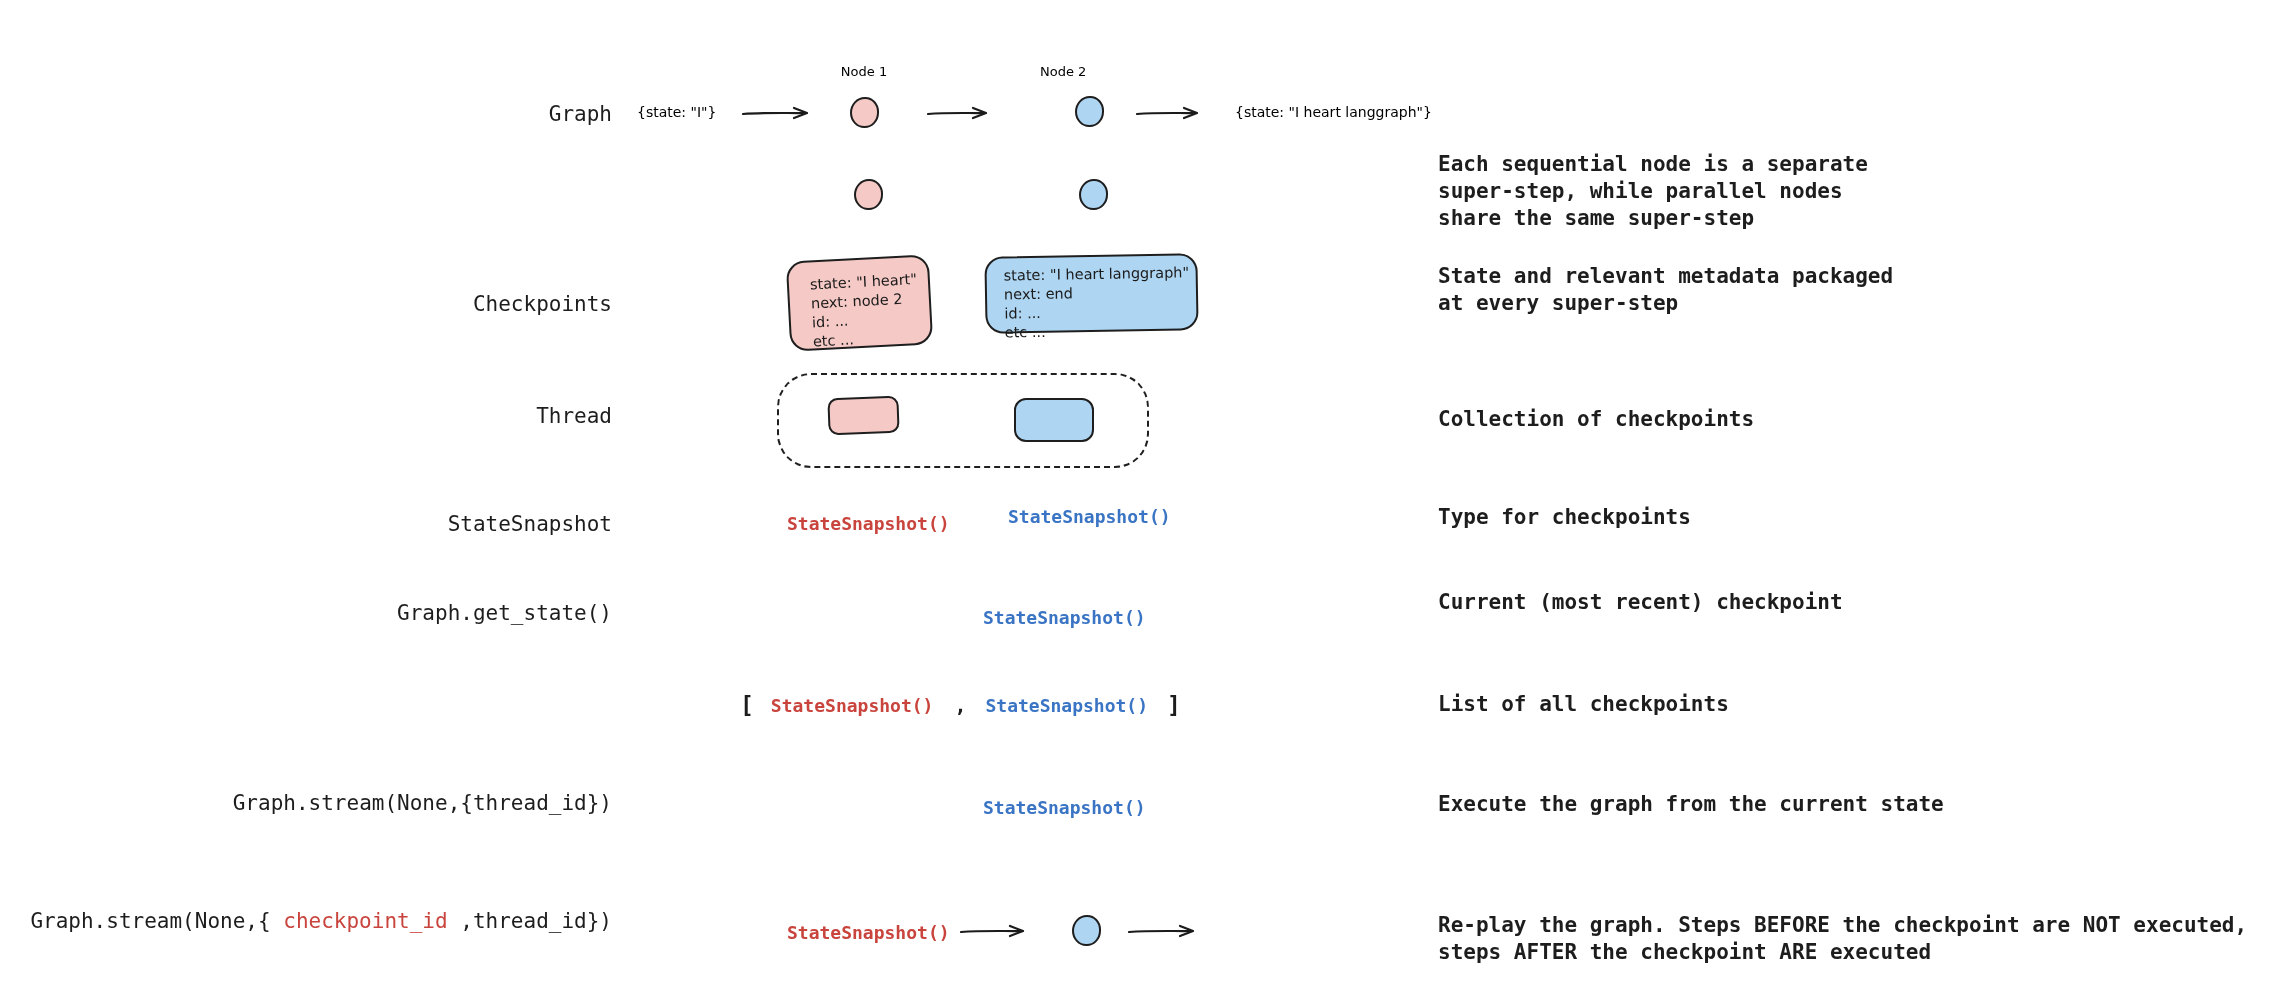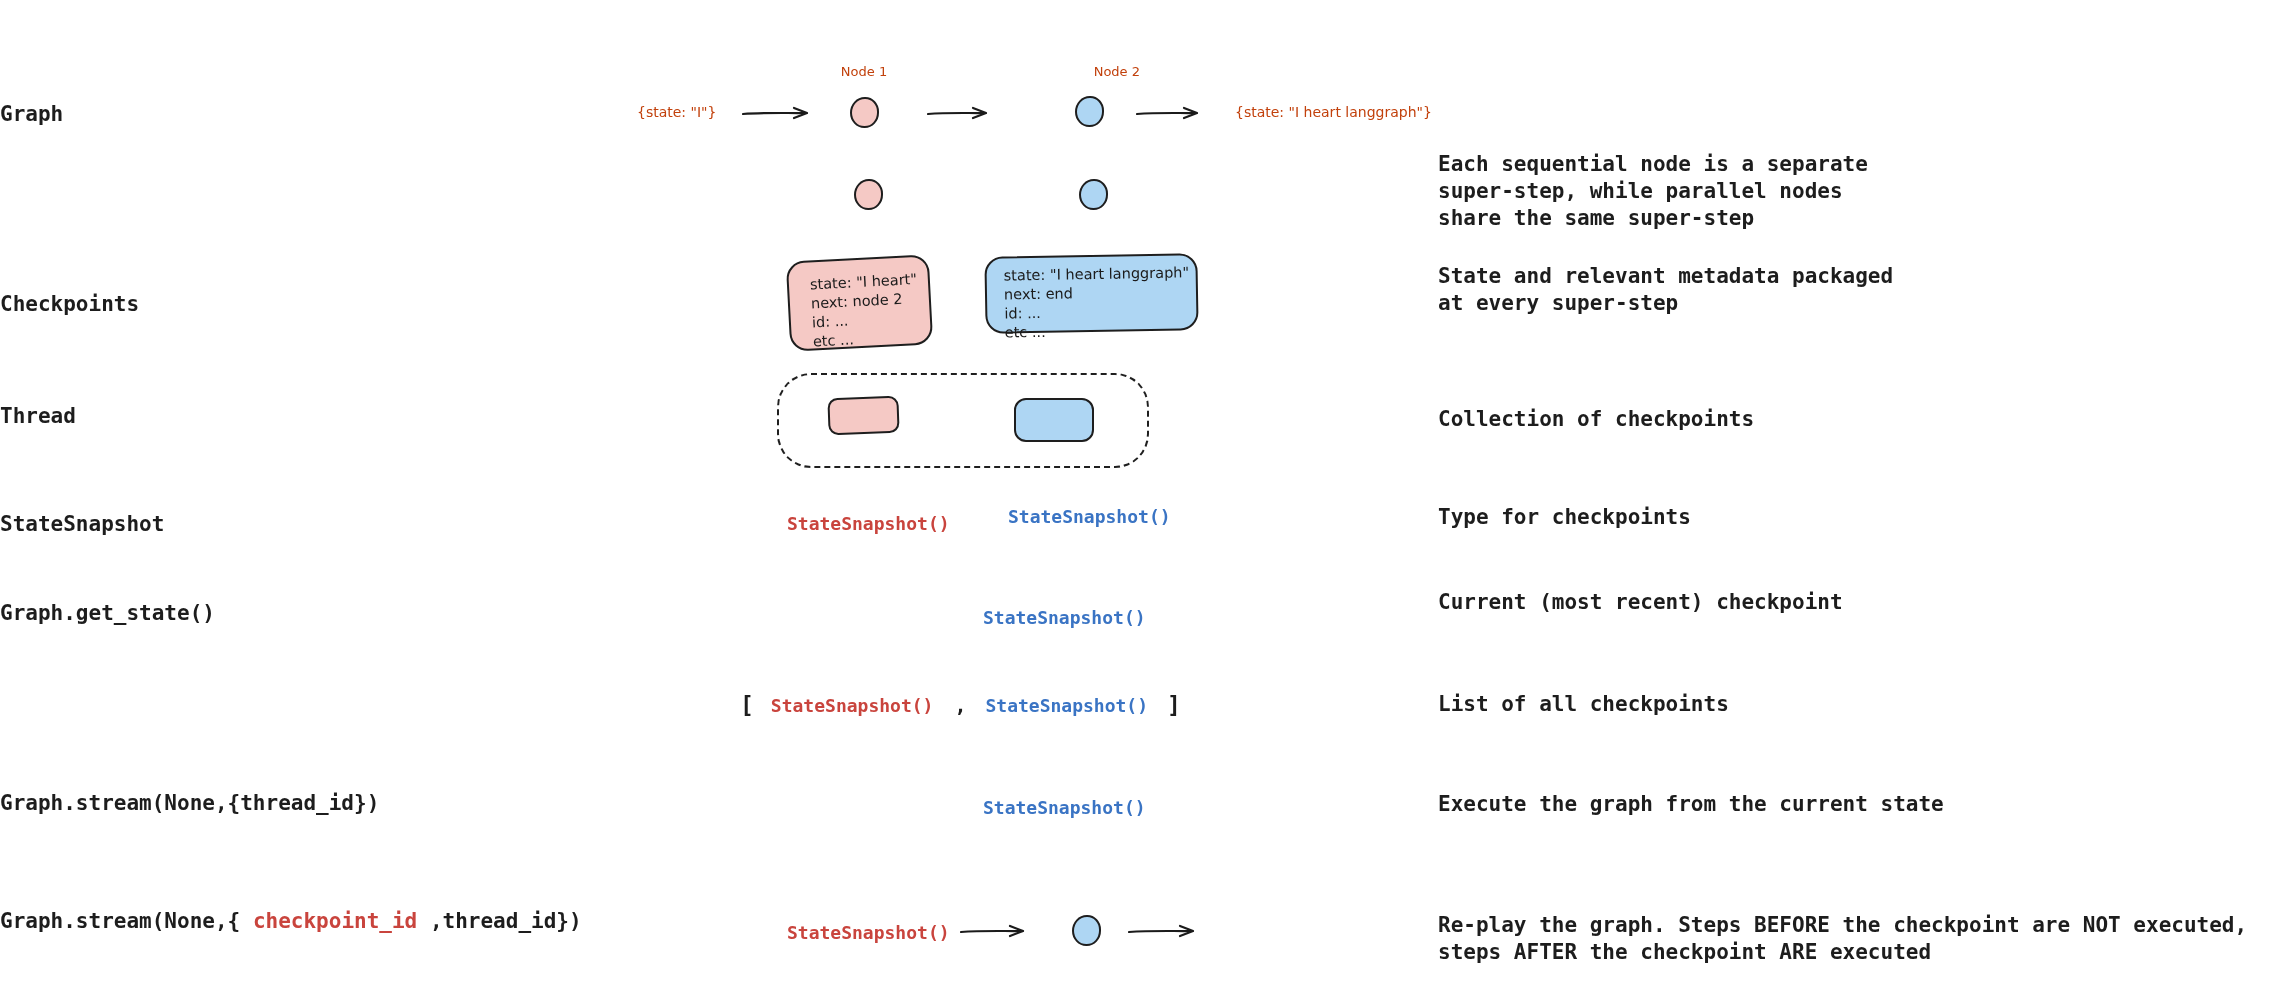--- a/index.html
+++ b/index.html
@@ -2,32 +2,32 @@
 <html><head>
 <meta charset="utf-8">
 <style>
   html,body{margin:0;padding:0;background:#ffffff;}
   .canvas{
     position:relative;width:2276px;height:986px;background:#ffffff;overflow:hidden;
     font-family:"DejaVu Sans Mono","Liberation Mono",monospace;color:#1d1d1d;
   }
   
   .row-label{
-    position:absolute;left:0;width:612px;text-align:left;
-    font-size:21px;line-height:27px;font-weight:700;white-space:pre;color:#1d1d1d;
+    position:absolute;left:0;width:612px;text-align:right;
+    font-size:21px;line-height:27px;font-weight:400;white-space:pre;color:#1d1d1d;
   }
   
   .desc{
     position:absolute;left:1438px;font-size:21px;line-height:27px;font-weight:600;
     white-space:pre-line;color:#1d1d1d;
   }
   
   .hand{
     position:absolute;font-family:"DejaVu Sans","Liberation Sans",sans-serif;
-    font-size:14px;color:#c2410c;white-space:pre;
+    font-size:14px;color:#000000;white-space:pre;
   }
   .hand-small{font-size:13px;}
   
   .code{
     position:absolute;font-size:18px;line-height:23px;font-weight:bold;white-space:pre;
   }
   .red-text{color:#c9443d;}
   .blue-text{color:#3a74c4;}
   
   .circle{
@@ -96,21 +96,21 @@
   </svg>
 
   <div class="hand hand-small" style="left:814px;top:64px;width:100px;text-align:center;position:absolute">Node 1</div>
   <div class="circle pink-fill" style="left:850px;top:97px"></div>
 
   <svg class="arrow" style="left:927px;top:104px" width="66" height="18" viewBox="0 0 66 18">
     <path d="M1,10 C20,8.4 40,9.2 58,9" fill="none" stroke="#1b1b1b" stroke-width="2.2" stroke-linecap="round"></path>
     <path d="M46,4 L59,9 L46,14" fill="none" stroke="#1b1b1b" stroke-width="2.2" stroke-linecap="round" stroke-linejoin="round"></path>
   </svg>
 
-  <div class="hand hand-small" style="left:1040px;top:64px;width:100px;text-align:right;position:absolute">Node 2</div>
+  <div class="hand hand-small" style="left:1040px;top:64px;width:100px;text-align:left;position:absolute">Node 2</div>
   <div class="circle blue-fill" style="left:1075px;top:96px"></div>
 
   <svg class="arrow" style="left:1136px;top:104px" width="68" height="18" viewBox="0 0 68 18">
     <path d="M1,10 C21,8.4 42,9.2 60,9" fill="none" stroke="#1b1b1b" stroke-width="2.2" stroke-linecap="round"></path>
     <path d="M48,4 L61,9 L48,14" fill="none" stroke="#1b1b1b" stroke-width="2.2" stroke-linecap="round" stroke-linejoin="round"></path>
   </svg>
 
   <div class="hand" style="left:1235px;top:104px">{state: "I heart langgraph"}</div>
 
   <div class="circle pink-fill" style="left:854px;top:179px"></div>

